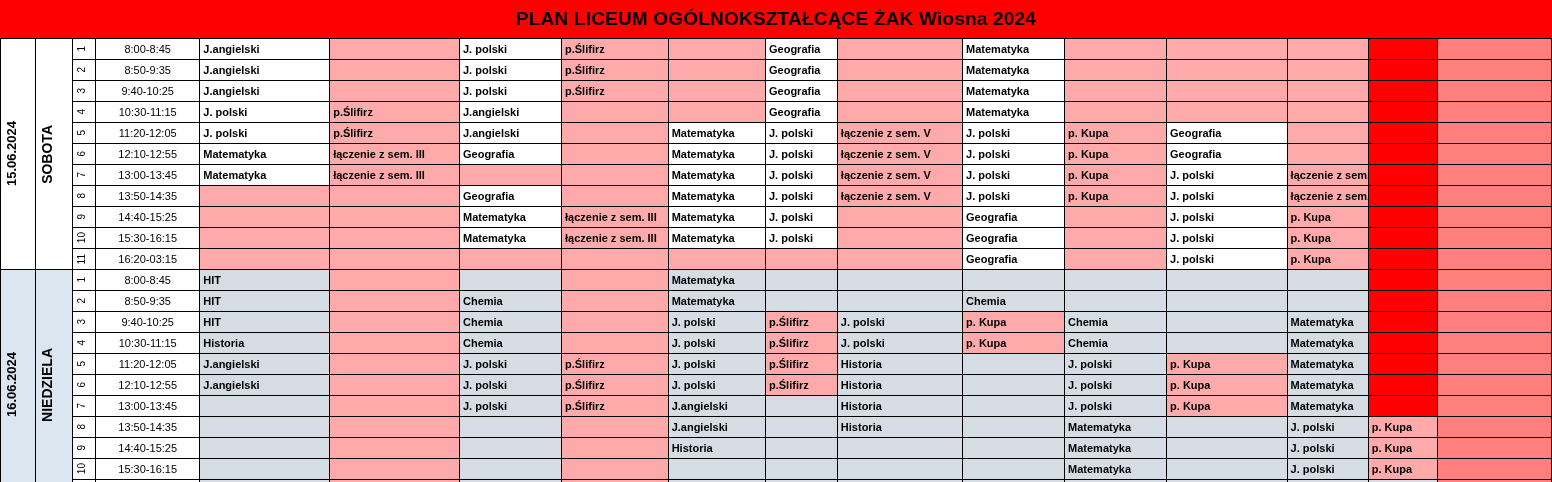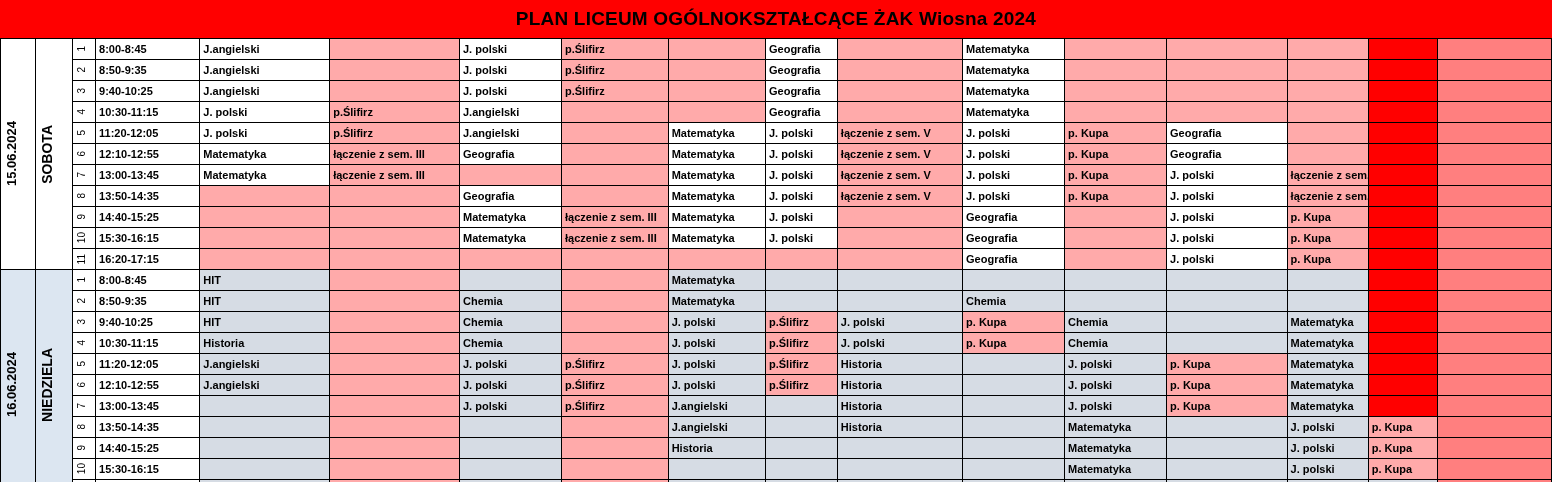--- a/index.html
+++ b/index.html
@@ -24,21 +24,21 @@
   .c-w9{width:88px;}
   .c-w10{width:104px;}
   .c-w11{width:70px;}
   .c-w12{width:60px;}
   .c-w13{width:98px;}
   .vert{writing-mode:vertical-rl;transform:rotate(180deg);text-align:center;font-weight:bold;}
   .vert-date{font-size:13px;}
   .vert-day{font-size:14px;}
   .vert-no{writing-mode:vertical-rl;transform:rotate(180deg);text-align:center;font-size:10px;}
   .bold{font-weight:bold;}
-  .t-time{font-weight:bold;font-size:11px;text-align:left;}
+  .t-time{font-weight:normal;font-size:11px;text-align:center;}
   .pinkish{background:#ffaaaa;}
   .white{background:#ffffff;}
   .lav{background:#d6dce4;}
   .red{background:#ff0000;}
   .lightred{background:#ff7f7f;}
   .sat-date{background:#ffffff;}
   .sun-date{background:#dce6f1;}
   .small{font-size:10.5px;font-weight:bold;}
 </style>
 </head>
@@ -264,21 +264,21 @@
           <td class="pinkish"></td>
           <td class="white bold">J. polski</td>
           <td class="pinkish small">p. Kupa</td>
           <td class="red"></td>
           <td class="lightred"></td>
         </tr>
         <tr>
           <td class="white">
             <div class="vert-no">11</div>
           </td>
-          <td class="white t-time">16:20-17:15</td>
+          <td class="white t-time">16:20-03:15</td>
           <td class="pinkish"></td>
           <td class="pinkish"></td>
           <td class="pinkish"></td>
           <td class="pinkish"></td>
           <td class="pinkish"></td>
           <td class="pinkish"></td>
           <td class="pinkish"></td>
           <td class="white bold">Geografia</td>
           <td class="pinkish"></td>
           <td class="white bold">J. polski</td>

